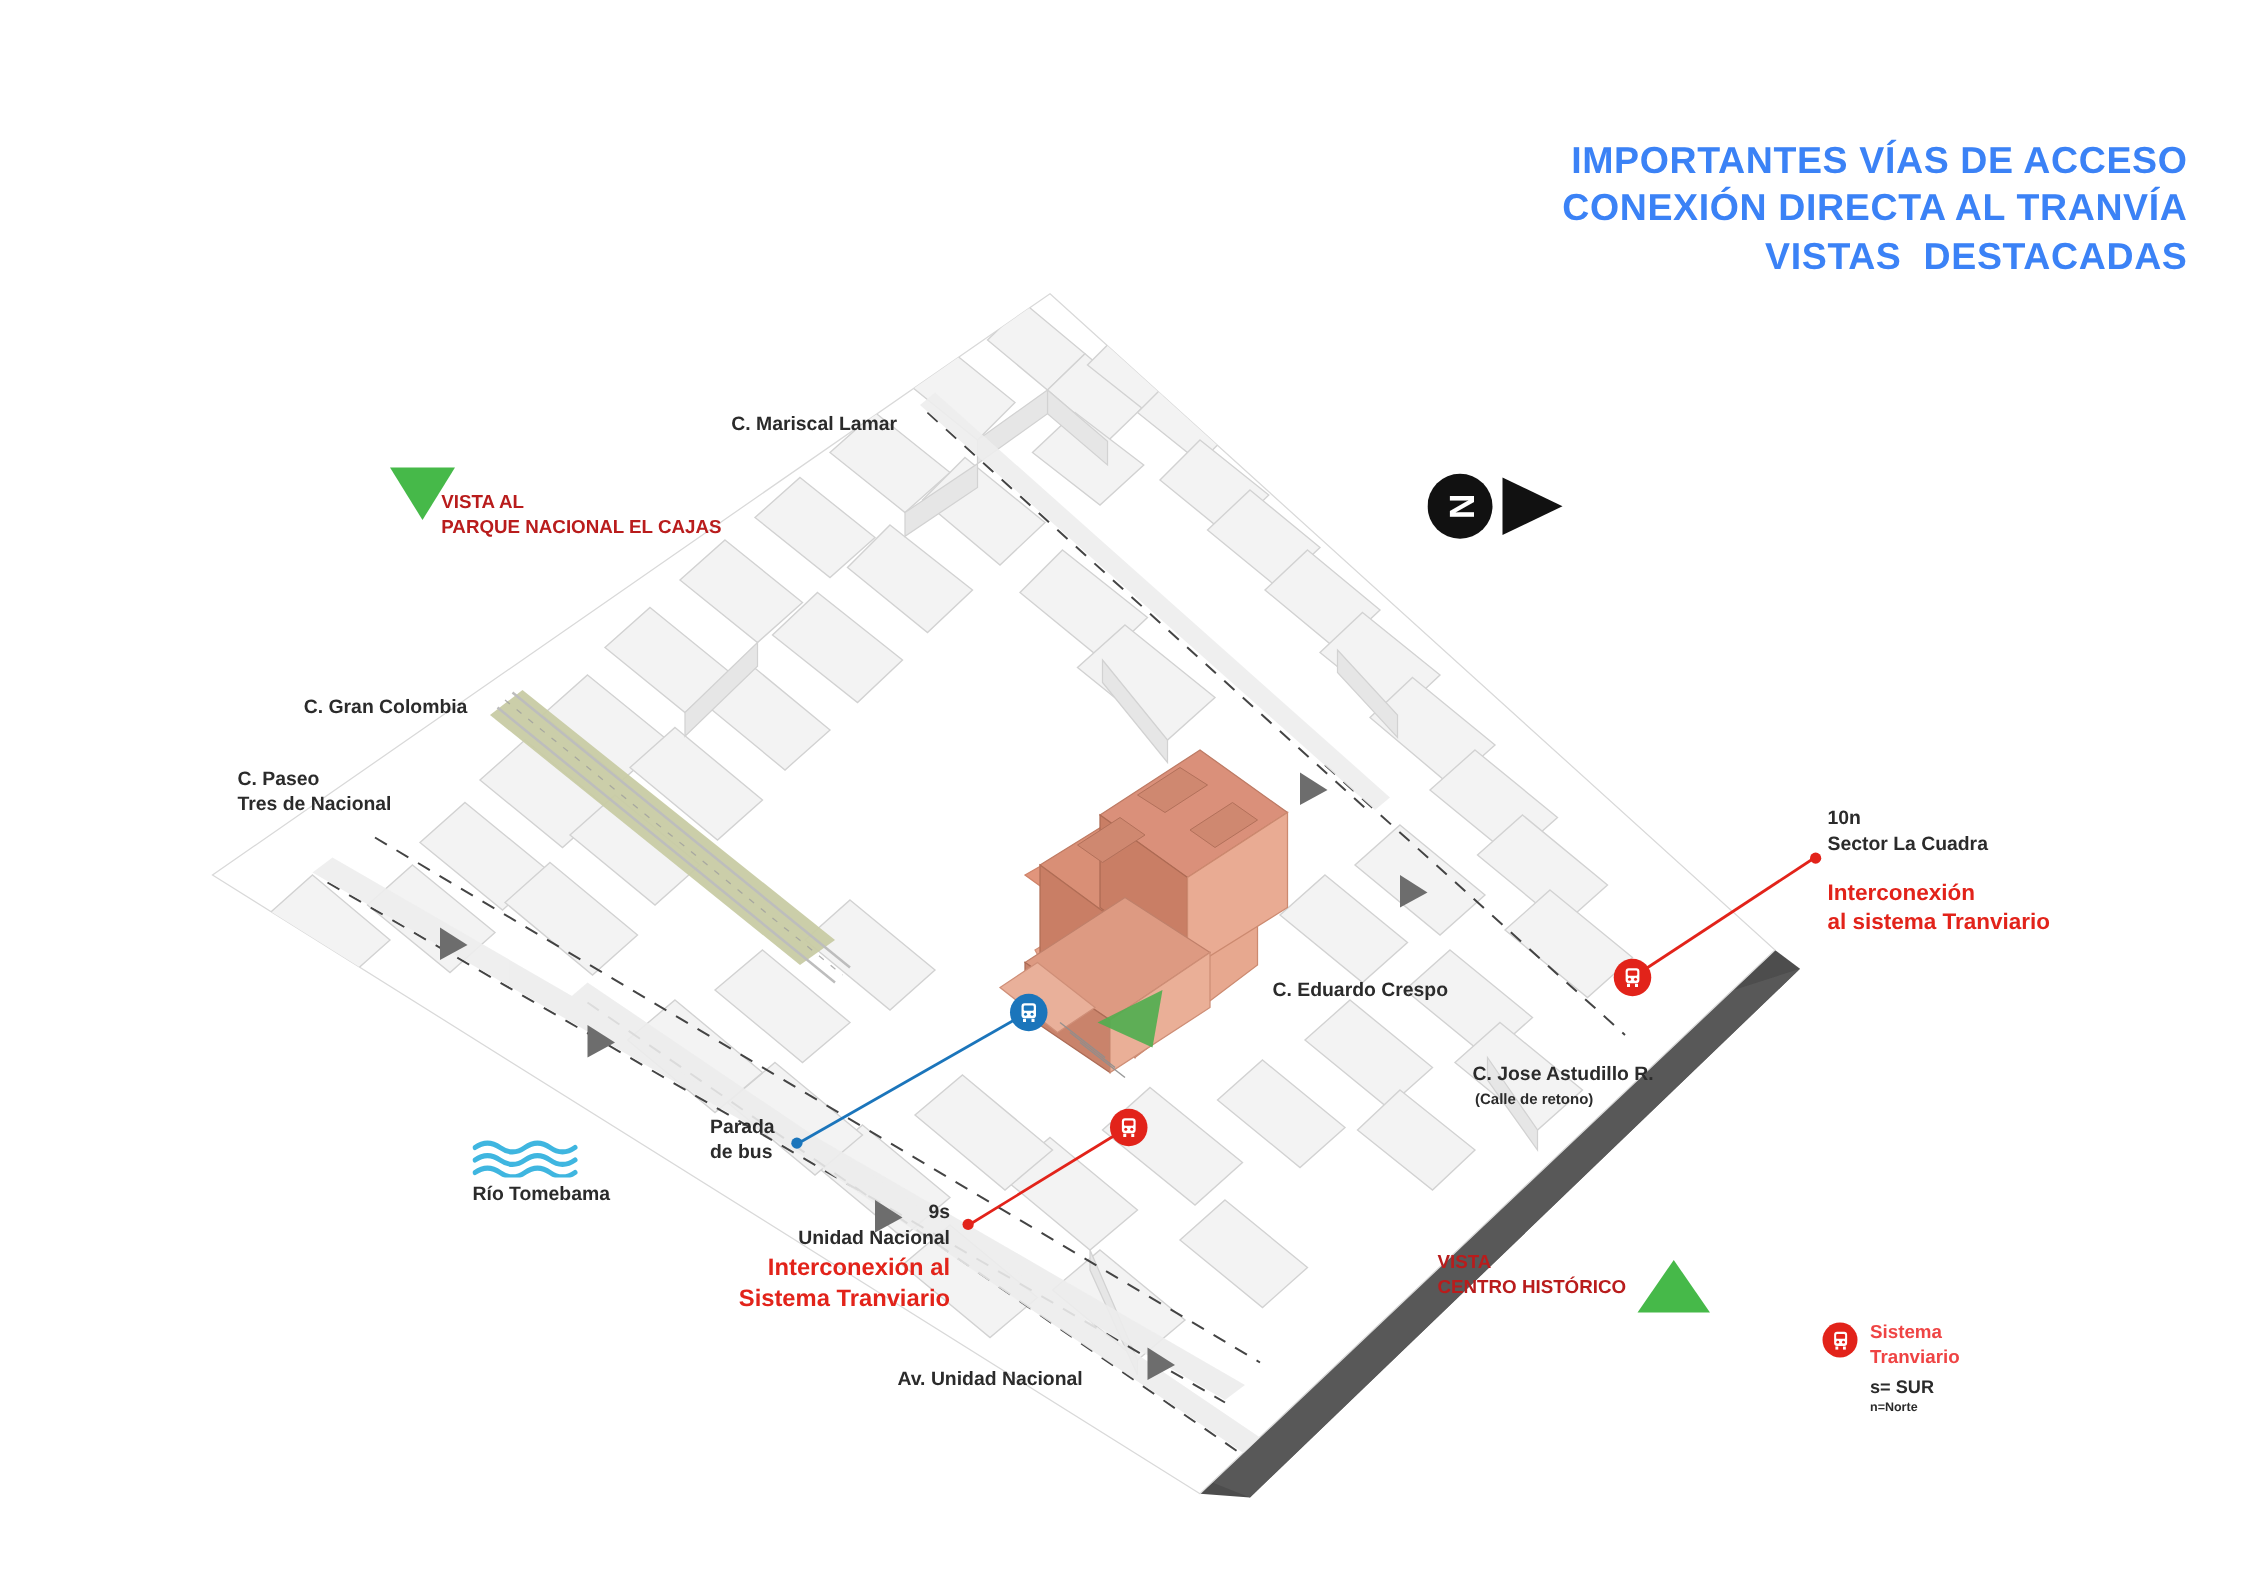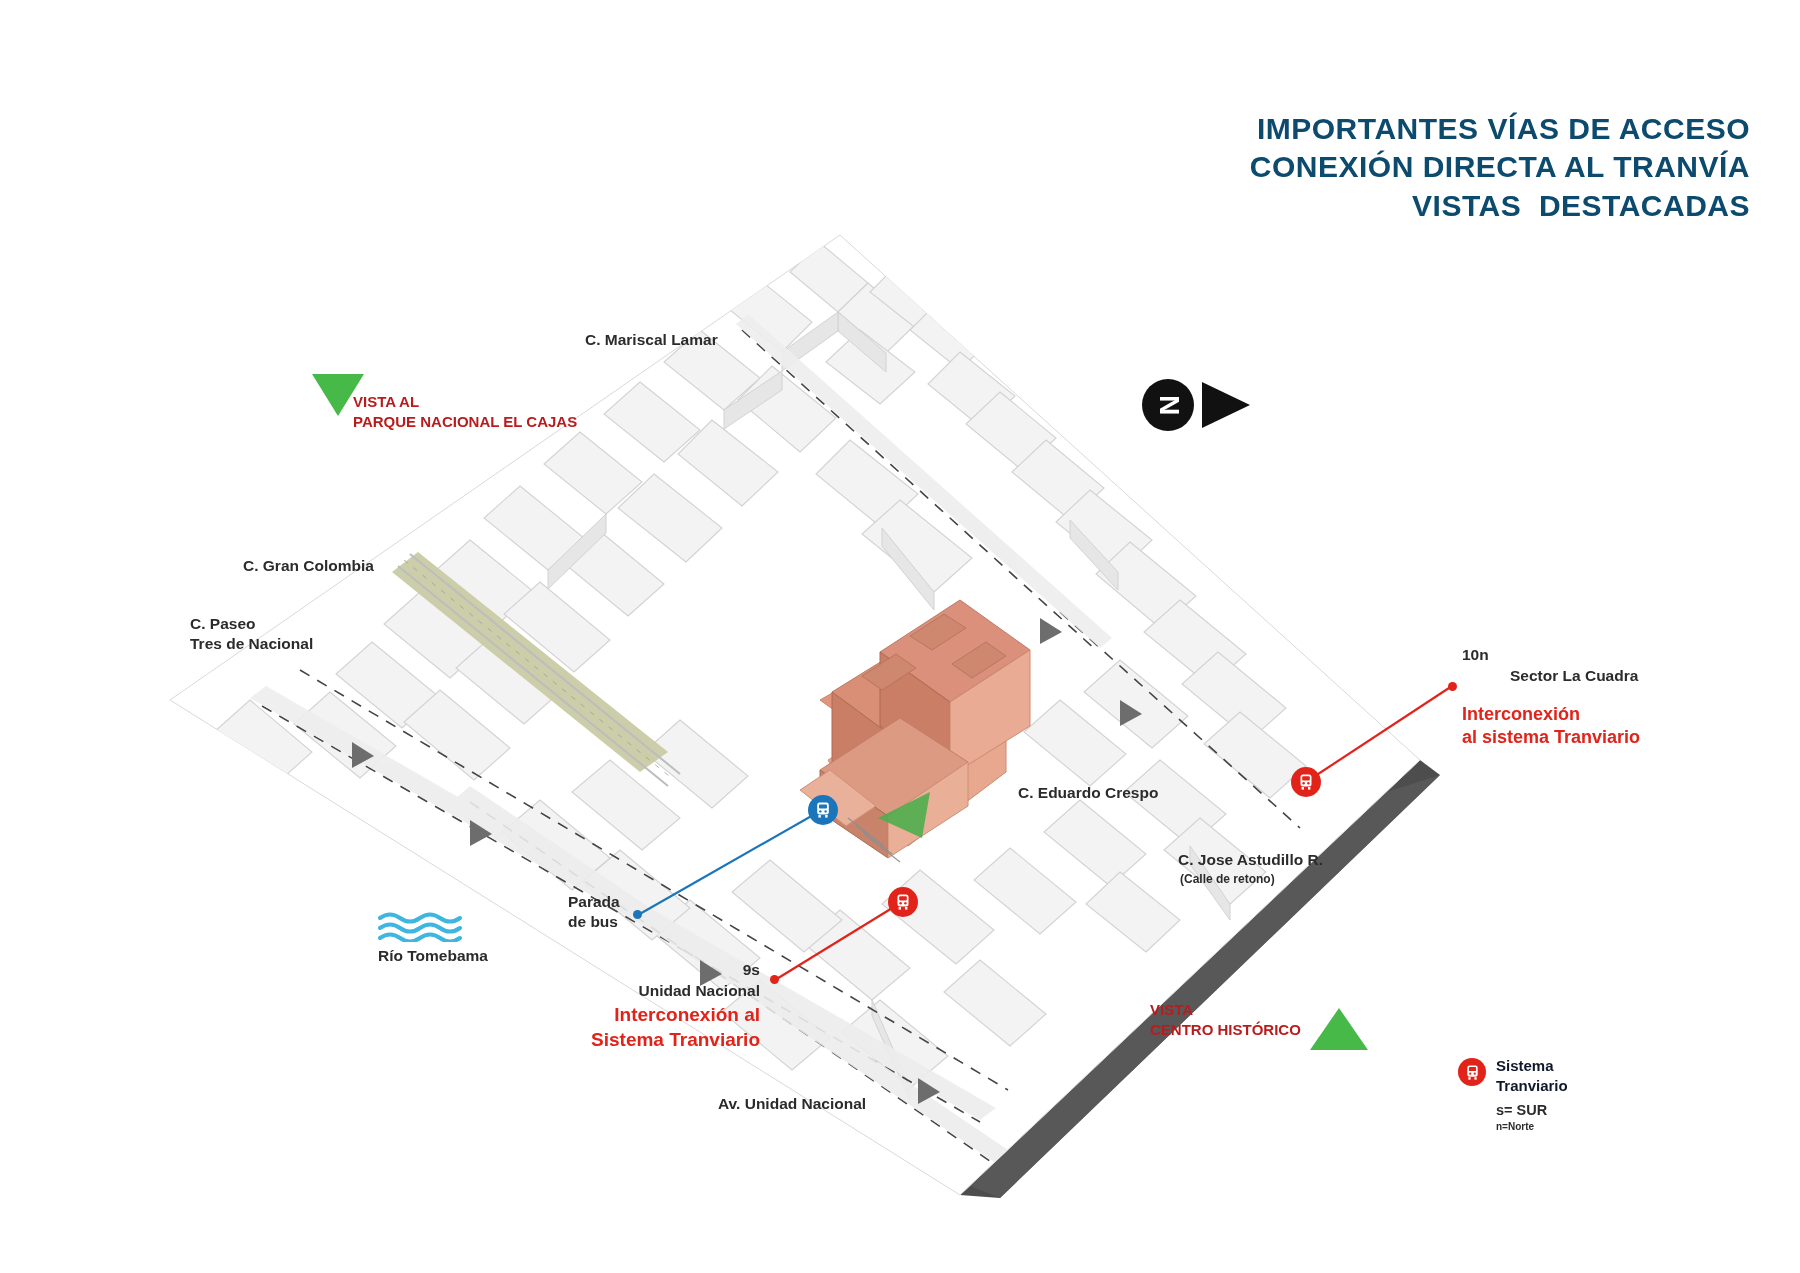--- a/index.html
+++ b/index.html
@@ -25,21 +25,21 @@
 
   
   #title-block {
     right: 50px;
     top: 110px;
     text-align: right;
     font-weight: bold;
     letter-spacing: 0.5px;
     line-height: 1.28;
     font-size: 30px;
-    color: #0c4a6e;
+    color: #3b82f6;
   }
   #title-block div { white-space: pre; }
 
   
   #map-svg { position: absolute; left: 0; top: 0; }
 
   
   .map-label {
     font-size: 15.5px;
     font-weight: bold;
@@ -315,21 +315,21 @@
       <rect x="3.5" y="1.5" width="11" height="12" rx="2.5" fill="#ffffff"></rect>
       <rect x="5.2" y="3.3" width="7.6" height="4.2" rx="1" fill="#e2231a"></rect>
       <circle cx="6.6" cy="10.3" r="1.2" fill="#e2231a"></circle>
       <circle cx="11.4" cy="10.3" r="1.2" fill="#e2231a"></circle>
       <rect x="4.6" y="14" width="2.4" height="2.6" fill="#ffffff"></rect>
       <rect x="11" y="14" width="2.4" height="2.6" fill="#ffffff"></rect>
     </svg>
   </div>
   <div class="abs dot red" style="left:1448px; top:682px;"></div>
   <div class="abs map-label" style="left:1462px; top:645px;">10n</div>
-  <div class="abs map-label" style="left:1462px; top:666px;margin-left:48px;">Sector La Cuadra</div>
+  <div class="abs map-label" style="left:1462px; top:666px;">Sector La Cuadra</div>
   <div class="abs map-label red" style="left: 1462px; top: 703px; font-size: 18px; white-space: pre;">Interconexión
 al sistema Tranviario</div>
 
   <div class="abs marker tram" style="left:888px; top:887px;">
     <svg width="18" height="18" viewBox="0 0 18 18">
       <rect x="3.5" y="1.5" width="11" height="12" rx="2.5" fill="#ffffff"></rect>
       <rect x="5.2" y="3.3" width="7.6" height="4.2" rx="1" fill="#e2231a"></rect>
       <circle cx="6.6" cy="10.3" r="1.2" fill="#e2231a"></circle>
       <circle cx="11.4" cy="10.3" r="1.2" fill="#e2231a"></circle>
       <rect x="4.6" y="14" width="2.4" height="2.6" fill="#ffffff"></rect>
@@ -362,21 +362,21 @@
         <svg width="17" height="17" viewBox="0 0 18 18">
           <rect x="3.5" y="1.5" width="11" height="12" rx="2.5" fill="#ffffff"></rect>
           <rect x="5.2" y="3.3" width="7.6" height="4.2" rx="1" fill="#e2231a"></rect>
           <circle cx="6.6" cy="10.3" r="1.2" fill="#e2231a"></circle>
           <circle cx="11.4" cy="10.3" r="1.2" fill="#e2231a"></circle>
           <rect x="4.6" y="14" width="2.4" height="2.6" fill="#ffffff"></rect>
           <rect x="11" y="14" width="2.4" height="2.6" fill="#ffffff"></rect>
         </svg>
       </div>
       <div>
-        <div class="legend-title" style="color: #0f172a; white-space: pre;">Sistema
+        <div class="legend-title" style="color: #ef4444; white-space: pre;">Sistema
 Tranviario</div>
       </div>
     </div>
     <div style="margin-left:38px; margin-top:6px;">
       <div class="map-label" style="font-size:14.5px;">s= SUR</div>
       <div class="map-label" style="font-size:10px;">n=Norte</div>
     </div>
   </div>
 
 </div>

